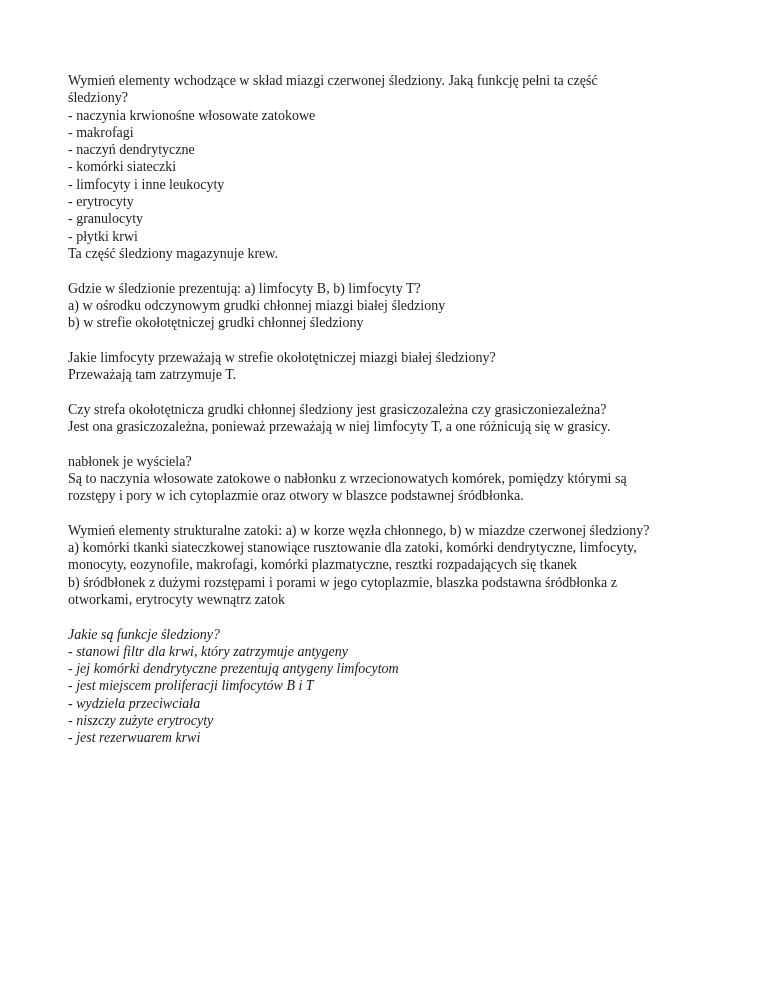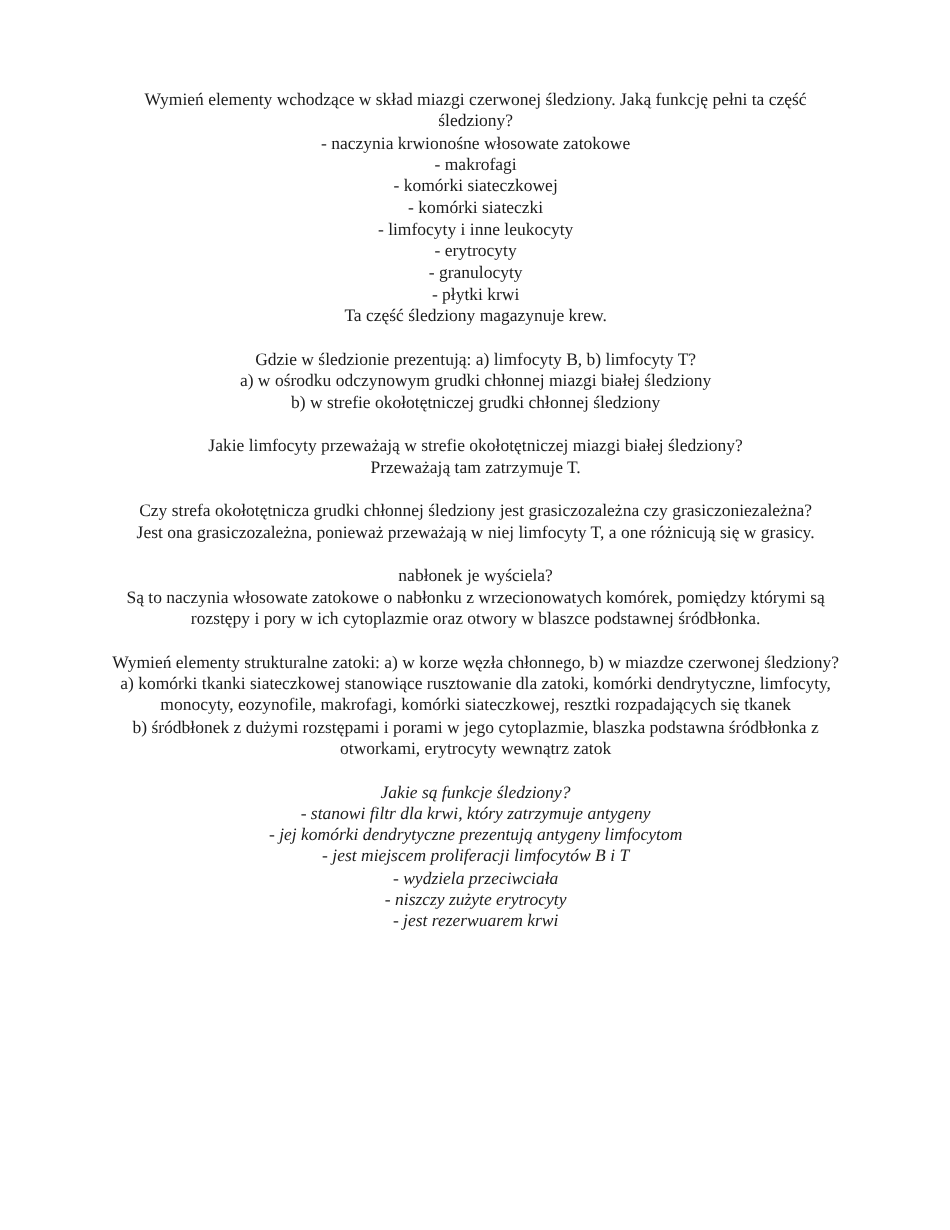--- a/index.html
+++ b/index.html
@@ -17,21 +17,20 @@
     overflow: hidden;
   }
   .doc-body {
     position: absolute;
     left: 68px;
     top: 72px;
     width: 625px;
     color: #1c1c1c;
     font-size: 14px;
     line-height: 17.3px;
-    text-align: center;
   }
   .para-block {
     margin-bottom: 17.3px;
   }
   .para-block:last-child {
     margin-bottom: 0;
     font-style: italic;
   }
   .text-line {
     white-space: pre;
@@ -43,21 +42,21 @@
 </head>
 <body>
 
 <div class="page">
   <div class="doc-body">
       <div class="para-block">
         <div class="text-line">Wymień elementy wchodzące w skład miazgi czerwonej śledziony. Jaką funkcję pełni ta część</div>
         <div class="text-line">śledziony?</div>
         <div class="text-line">- naczynia krwionośne włosowate zatokowe</div>
         <div class="text-line">- makrofagi</div>
-        <div class="text-line">- komórki siateczkowej</div>
+        <div class="text-line">- naczyń dendrytyczne</div>
         <div class="text-line">- komórki siateczki</div>
         <div class="text-line">- limfocyty i inne leukocyty</div>
         <div class="text-line">- erytrocyty</div>
         <div class="text-line">- granulocyty</div>
         <div class="text-line">- płytki krwi</div>
         <div class="text-line">Ta część śledziony magazynuje krew.</div>
       </div>
       <div class="para-block">
         <div class="text-line">Gdzie w śledzionie prezentują: a) limfocyty B, b) limfocyty T?</div>
         <div class="text-line">a) w ośrodku odczynowym grudki chłonnej miazgi białej śledziony</div>
@@ -72,21 +71,21 @@
         <div class="text-line">Jest ona grasiczozależna, ponieważ przeważają w niej limfocyty T, a one różnicują się w grasicy.</div>
       </div>
       <div class="para-block">
         <div class="text-line">nabłonek je wyściela?</div>
         <div class="text-line">Są to naczynia włosowate zatokowe o nabłonku z wrzecionowatych komórek, pomiędzy którymi są</div>
         <div class="text-line">rozstępy i pory w ich cytoplazmie oraz otwory w blaszce podstawnej śródbłonka.</div>
       </div>
       <div class="para-block">
         <div class="text-line">Wymień elementy strukturalne zatoki: a) w korze węzła chłonnego, b) w miazdze czerwonej śledziony?</div>
         <div class="text-line">a) komórki tkanki siateczkowej stanowiące rusztowanie dla zatoki, komórki dendrytyczne, limfocyty,</div>
-        <div class="text-line">monocyty, eozynofile, makrofagi, komórki siateczkowej, resztki rozpadających się tkanek</div>
+        <div class="text-line">monocyty, eozynofile, makrofagi, komórki plazmatyczne, resztki rozpadających się tkanek</div>
         <div class="text-line">b) śródbłonek z dużymi rozstępami i porami w jego cytoplazmie, blaszka podstawna śródbłonka z</div>
         <div class="text-line">otworkami, erytrocyty wewnątrz zatok</div>
       </div>
       <div class="para-block">
         <div class="text-line">Jakie są funkcje śledziony?</div>
         <div class="text-line">- stanowi filtr dla krwi, który zatrzymuje antygeny</div>
         <div class="text-line">- jej komórki dendrytyczne prezentują antygeny limfocytom</div>
         <div class="text-line">- jest miejscem proliferacji limfocytów B i T</div>
         <div class="text-line">- wydziela przeciwciała</div>
         <div class="text-line">- niszczy zużyte erytrocyty</div>

